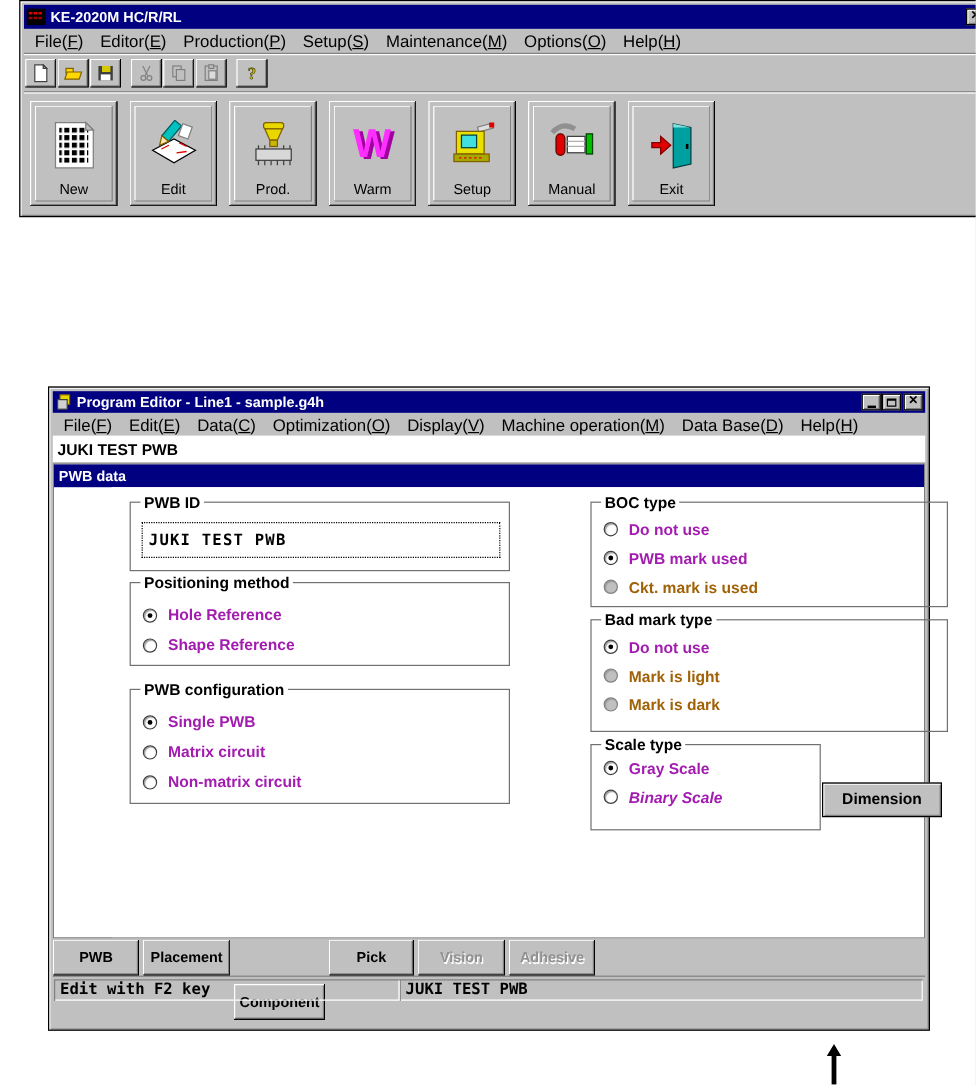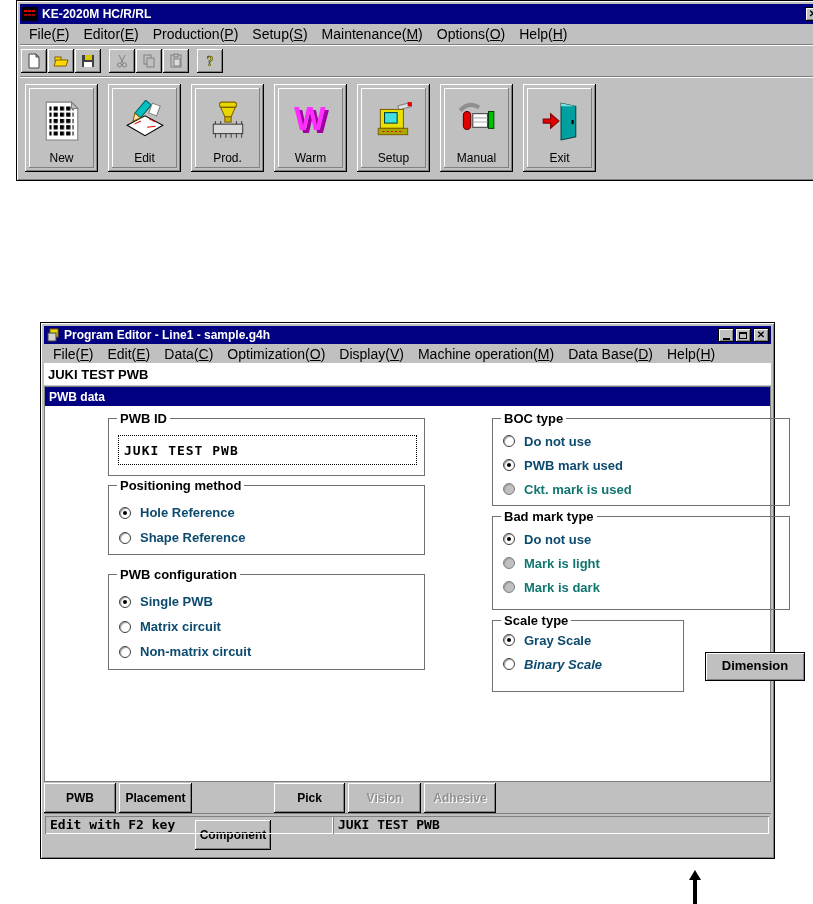--- a/index.html
+++ b/index.html
@@ -51,22 +51,22 @@
   .grouplabel { position:absolute; top:-8px; left:8px; background:#fff; padding:0 3px;
                 font-weight:bold; font-size:13px; white-space:nowrap; }
   .gbody { padding:14px 0 0 10px; display:flex; flex-direction:column; }
 
   .radio-row { display:flex; align-items:center; gap:9px; height:25px; }
   .radio { width:12px; height:12px; border-radius:50%; background:#fff; flex:0 0 12px;
            border:1px solid #404040; box-shadow: inset 1px 1px 1px #9a9a9a; position:relative; }
   .radio.checked::after { content:""; position:absolute; left:3px; top:3px; width:4px; height:4px;
            border-radius:50%; background:#000; }
   .radio.disabled { background:#c0c0c0; border-color:#808080; }
-  .radio-label { font-weight:bold; font-size:13px; color:#0c4a6e; white-space:nowrap; }
-  .radio-row.disabled .radio-label { color:#0f766e; text-shadow:1px 1px 0 #fff; }
+  .radio-label { font-weight:bold; font-size:13px; color:#a21caf; white-space:nowrap; }
+  .radio-row.disabled .radio-label { color:#a16207; text-shadow:1px 1px 0 #fff; }
 
   .dotted-field { position:absolute; border:1px dotted #000; background:#fff;
                   font-family:"DejaVu Sans Mono",monospace; font-weight:bold; font-size:13px;
                   letter-spacing:1px; padding:7px 0 0 5px; }
 
   .push-btn { position:absolute; background:#c0c0c0; border:1px solid #000;
               box-shadow: inset 1px 1px 0 #fff, inset -1px -1px 0 #808080;
               font-weight:bold; font-size:13px; text-align:center; padding-top:5px; }
 
   
@@ -401,21 +401,21 @@
             <span class="radio checked"></span>
             <span class="radio-label">Gray Scale</span>
           </div>
           <div class="radio-row" style="height:24px;font-style:italic;">
             <span class="radio"></span>
             <span class="radio-label">Binary Scale</span>
           </div>
         </div>
       </div>
 
-      <div class="push-btn" style="left:612px; top:246px; width:100px; height:29px;">Dimension</div>
+      <div class="push-btn" style="left:592px; top:246px; width:100px; height:29px;">Dimension</div>
     </div>
   </div>
 
 
   <div class="tabrow">
     <span class="tab" style="width:72px;">PWB</span>
     <span class="tab" style="width:73px;">Placement</span>
     <span class="tab" style="width:76px;margin-top:37px;">Component</span>
     <span class="tab" style="width:71px;">Pick</span>
     <span class="tab disabled" style="width:73px;">Vision</span>

